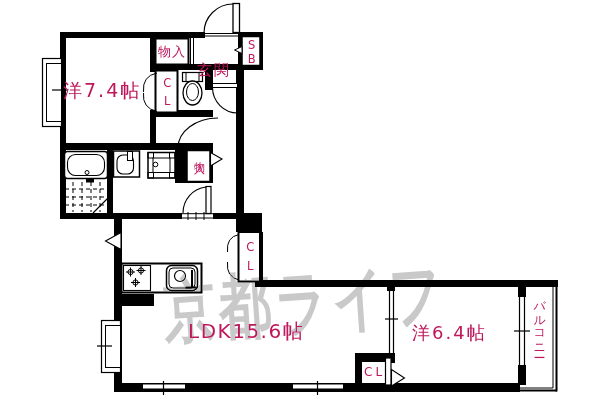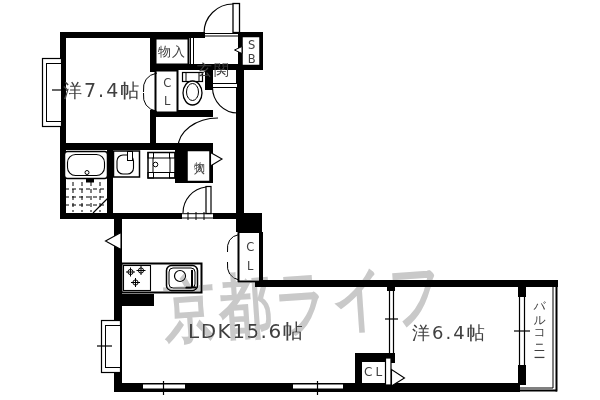--- a/index.html
+++ b/index.html
@@ -1,19 +1,19 @@
 <!DOCTYPE html>
 <html><head>
 <meta charset="utf-8">
 <style>
   html,body{margin:0;padding:0;background:#fff;}
   #plan{position:relative;width:600px;height:400px;background:#ffffff;overflow:hidden;
         font-family:"DejaVu Sans",sans-serif;color:#000;}
   #plan svg{position:absolute;left:0;top:0;}
-  .lbl{position:absolute;color:#404040;white-space:nowrap;line-height:1.1;}
+  .lbl{position:absolute;color:#be185d;white-space:nowrap;line-height:1.1;}
   .vtext{writing-mode:vertical-rl;text-orientation:upright;white-space:normal;}
   #watermark{position:absolute;left:160px;top:266px;font-size:52px;letter-spacing:4px;
              font-weight:bold;transform:rotate(-4deg) scaleY(1.35);transform-origin:left top;
              mix-blend-mode:darken;pointer-events:none;z-index:50;}
   .crisp{shape-rendering:crispEdges;}
 </style>
 </head>
 <body>
 
 <div id="plan">

